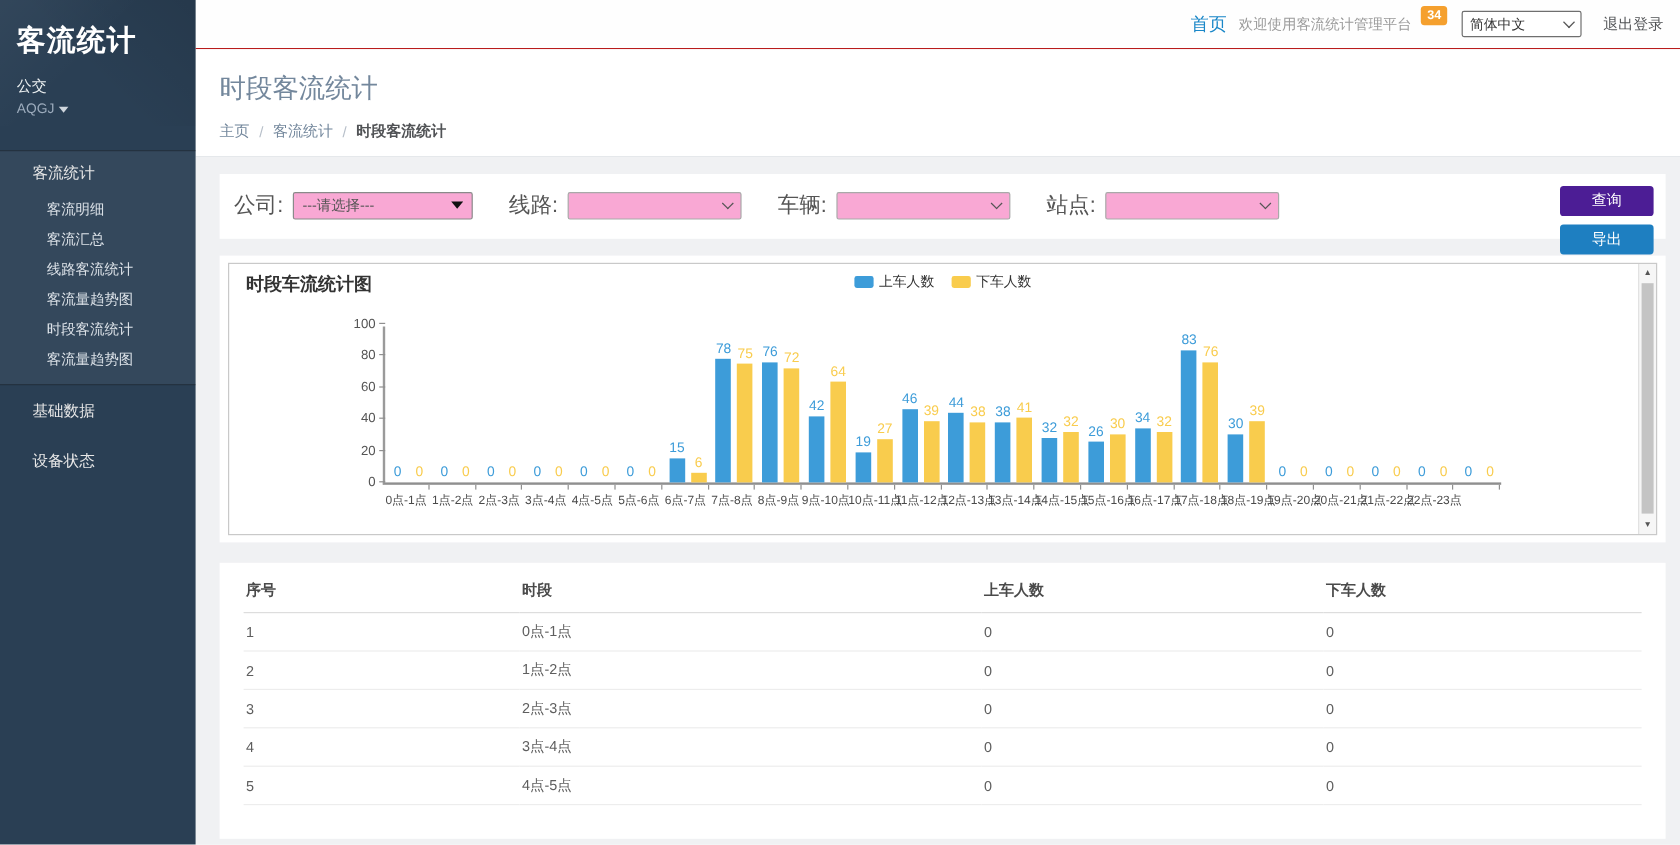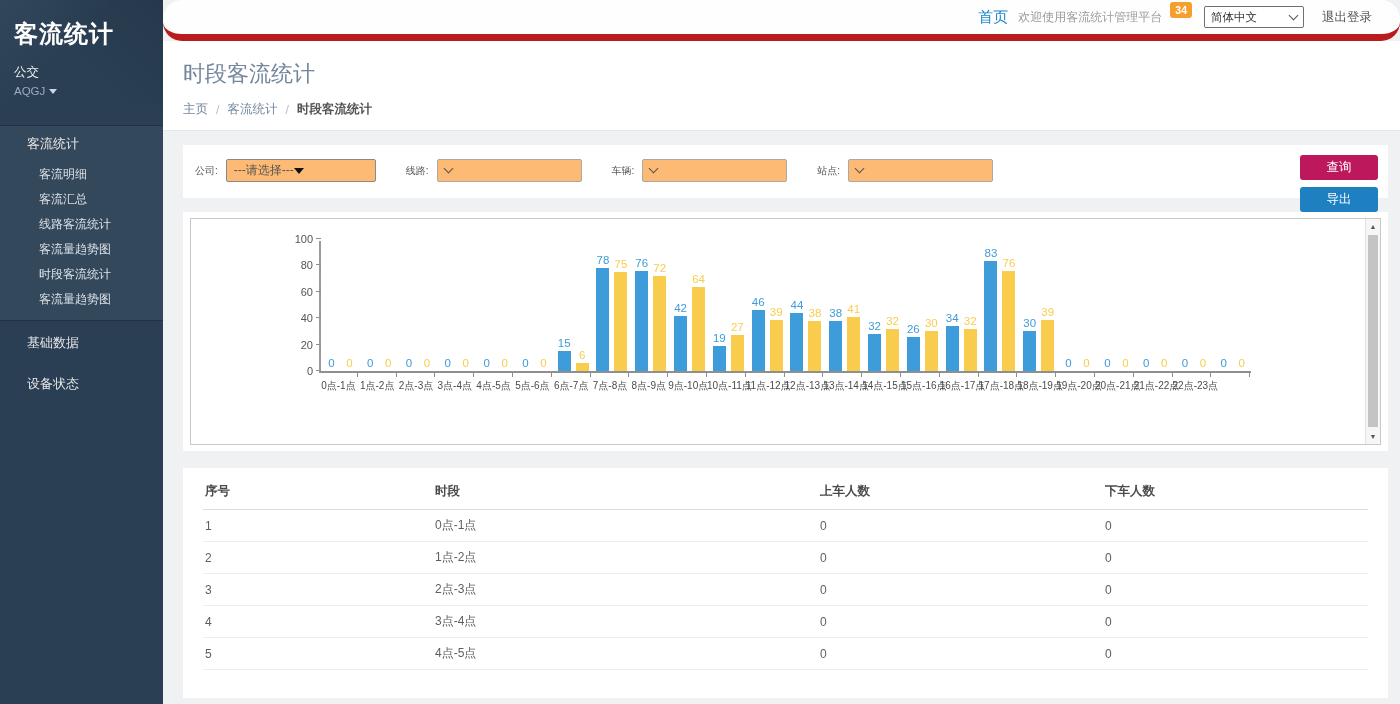--- a/index.html
+++ b/index.html
@@ -18,55 +18,55 @@
   .caret-down { width:0; height:0; border-left:4px solid transparent; border-right:4px solid transparent; border-top:5px solid #cfd6dd; display:inline-block; }
   .menu { margin-top:20px; }
   .menu-section { background:rgba(255,255,255,0.05); border-top:1px solid rgba(0,0,0,0.30); border-bottom:1px solid rgba(0,0,0,0.30); }
   .menu-section-label { padding:9px 10px 9px 27px; font-size:13px; color:#E7E7E7; cursor:pointer; }
   .submenu { padding-bottom:8px; }
   .submenu-item { padding:6px 6px 6px 39px; font-size:12px; color:#DCE2E8; cursor:pointer; line-height:13px; }
   .menu-item { padding:10px 10px 10px 27px; font-size:13px; color:#E7E7E7; cursor:pointer; margin-top:3px; }
 
   
   .main { flex:1; display:flex; flex-direction:column; background:#F0F1F3; min-width:0; }
-  .topbar { height:41px; background:#FEFEFE; border-bottom:7px solid #b91c1c; display:flex; align-items:center; justify-content:flex-end; padding-right:28px; gap:10px;border-radius:19px; }
+  .topbar { height:41px; background:#FEFEFE; border-bottom:1px solid #b91c1c; display:flex; align-items:center; justify-content:flex-end; padding-right:14px; gap:10px; }
   .home-link { color:#1A87C8; font-size:15px; cursor:pointer; }
   .welcome { color:#9B9B9B; font-size:12px; }
   .badge { background:#F5A02E; color:#fff; font-size:10.5px; font-weight:bold; border-radius:3px; padding:2px 5px; position:relative; top:-7px; left:-2px; }
   .lang-select { width:100px; height:22px; background:#fff; border:1px solid #6f6f6f; border-radius:2px; display:flex; align-items:center; justify-content:space-between; padding:0 6px; font-size:11.5px; color:#333; cursor:pointer; }
   .logout { color:#515356; font-size:12.5px; margin-left:8px; cursor:pointer; }
 
   .page-head { background:#fff; padding:18px 0 12px 20px; border-bottom:1px solid #E5E8EB; }
   .page-title { font-size:22px; font-weight:400; color:#73879C; }
   .breadcrumb { margin-top:12px; font-size:12.5px; color:#73879C; display:flex; gap:8px; align-items:center; }
   .crumb { cursor:pointer; }
   .crumb-sep { color:#B7BFC9; }
   .crumb-current { color:#515356; font-weight:bold; }
 
   .content { flex:1; padding:14px 12px 0 20px; overflow:hidden; }
   .card { background:#fff; }
 
   
   .filter-card { position:relative; padding:14px 16px 16px 12px; }
   .filter-row { display:flex; align-items:center; }
   .filter-row + .filter-row { margin-top:11px; }
-  .f-label { font-size:10px; color:#555; margin:0 8px 0 0;text-align:right; }
+  .f-label { font-size:18px; color:#555; margin:0 8px 0 0;text-align:right; }
   .f-group { display:flex; align-items:center; margin-right:30px; }
-  .sel { background:#fdba74; border:1px solid #A9A9A9; height:23px; display:flex; align-items:center; justify-content:flex-start; padding:0 7px; font-size:12px; color:#555; cursor:pointer; border-radius:2px; }
+  .sel { background:#f9a8d4; border:1px solid #A9A9A9; height:23px; display:flex; align-items:center; justify-content:space-between; padding:0 7px; font-size:12px; color:#555; cursor:pointer; border-radius:2px; }
   .sel-company { width:150px; border-color:#8a8a8a; }
   .sel-plain { width:145px; }
   .sel-date { width:118px; border-color:#CFCFCF; }
   .tri-down { width:0; height:0; border-left:5px solid transparent; border-right:5px solid transparent; border-top:6px solid #111; }
   .chev { width:7px; height:7px; border-right:1.5px solid #555; border-bottom:1.5px solid #555; transform:rotate(45deg); margin-top:-4px; }
   .date-group { display:flex; align-items:stretch; margin-left:6px; }
   .date-box { background:#ECECEC; color:#666; font-size:12.5px; width:148px; height:25px; display:flex; align-items:center; padding-left:12px; cursor:text; }
   .to-box { background:#fff; border:1px solid #DBDBDB; color:#555; font-size:12.5px; width:28px; display:flex; align-items:center; justify-content:center; }
   .actions { position:absolute; right:10px; top:10px; display:flex; flex-direction:column; gap:7px; }
   .btn { width:78px; height:25px; border:none; border-radius:3px; color:#fff; font-size:12.5px; cursor:pointer; font-family:inherit; }
-  .btn-query { background:#be185d; }
+  .btn-query { background:#4c1d95; }
   .btn-export { background:#1E7FC1; }
 
   
   .chart-card { margin-top:14px; padding:6px 7px; }
   .chart-box { position:relative; border:1px solid #C9C9C9; height:227px; background:#fff; overflow:hidden; }
   .chart-head { position:relative; height:30px; }
   .chart-title { position:absolute; left:14px; top:8px; font-size:15px; font-weight:bold; color:#333; }
   .legend { position:absolute; left:0; right:0; top:7px; display:flex; justify-content:center; gap:14px; }
   .legend-entry { display:flex; align-items:center; gap:5px; cursor:pointer; }
   .legend-swatch { width:16px; height:10px; border-radius:2px; }
@@ -188,20 +188,33 @@
           </div>
         </div>
         <div class="actions">
           <button class="btn btn-query">查询</button>
           <button class="btn btn-export">导出</button>
         </div>
       </div>
 
       <div class="card chart-card">
         <div class="chart-box">
+          <div class="chart-head">
+            <div class="chart-title">时段车流统计图</div>
+            <div class="legend" id="legend">
+                <div class="legend-entry">
+                  <span class="legend-swatch" style="background: rgb(61, 156, 217);"></span>
+                  <span class="legend-label">上车人数</span>
+                </div>
+                <div class="legend-entry">
+                  <span class="legend-swatch" style="background: rgb(249, 204, 77);"></span>
+                  <span class="legend-label">下车人数</span>
+                </div>
+              </div>
+          </div>
           <div class="plot-wrap">
             <div class="bars" id="bars">
                 <div class="bar-group">
                   <div class="bar-col">
                     <div class="bar-value" style="color: rgb(61, 156, 217);">0</div>
                     <div class="bar" style="height: 0px; background: rgb(61, 156, 217);"></div>
                   </div>
                   <div class="bar-col">
                     <div class="bar-value" style="color: rgb(249, 204, 77);">0</div>
                     <div class="bar" style="height: 0px; background: rgb(249, 204, 77);"></div>

